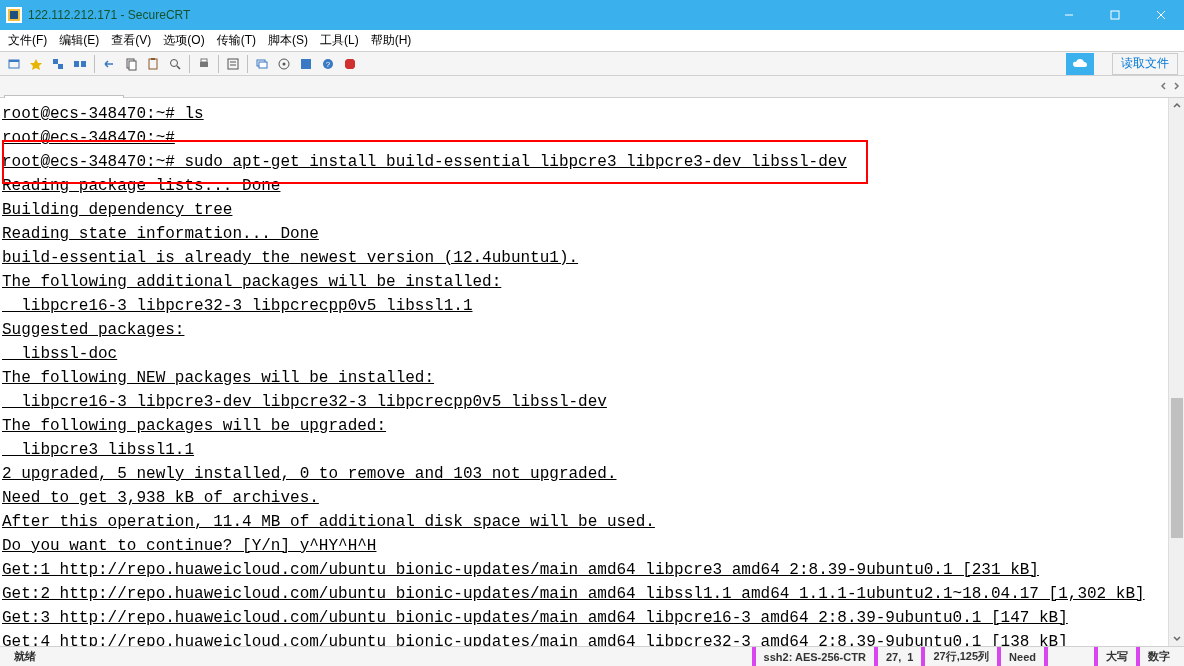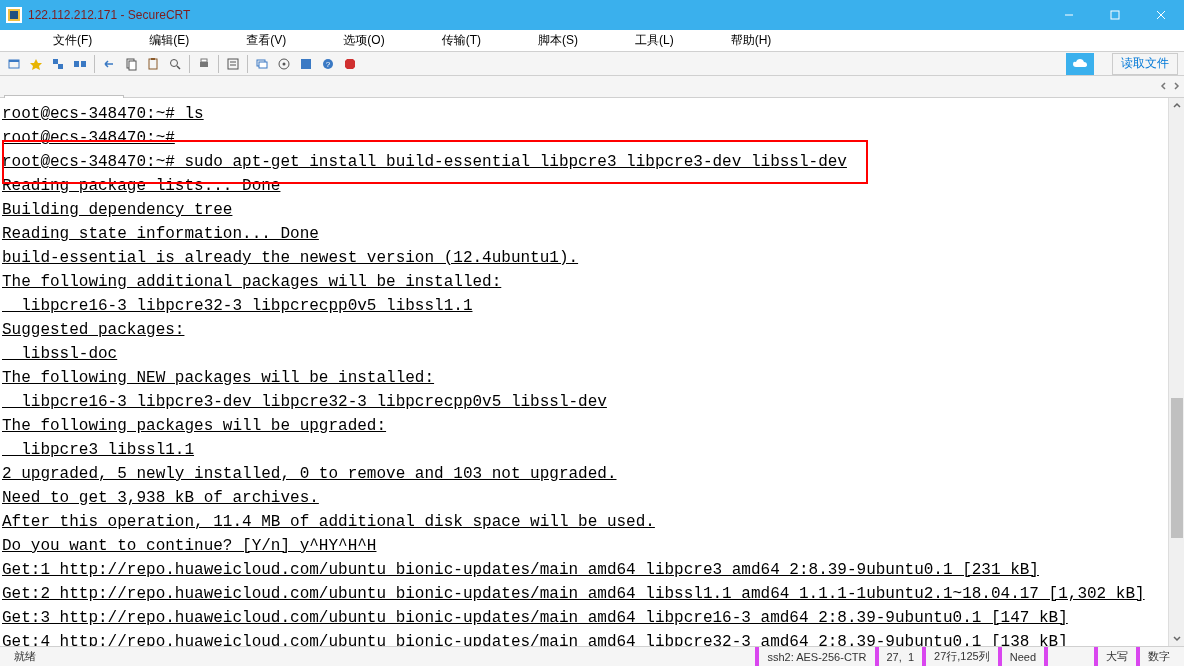--- a/index.html
+++ b/index.html
@@ -1,28 +1,28 @@
 <!DOCTYPE html>
 <html><head>
 <meta charset="utf-8">
 <style>
   * { margin:0; padding:0; box-sizing:border-box; font-family:"Microsoft YaHei",Tahoma,Arial,sans-serif; }
   html,body { width:1184px; height:666px; overflow:hidden; background:#fff; font-size:12px; }
 
   
-  .titlebar { height:30px; background:#3ab0ed; display:flex; align-items:center; color:#7f1d1d; padding-left:6px; }
+  .titlebar { height:30px; background:#3ab0ed; display:flex; align-items:center; color:#14532d; padding-left:6px; }
   .titlebar .app-icon { width:16px; height:16px; background:#fff; margin-right:6px; display:flex; align-items:center;justify-content:center;}
   .titlebar .app-icon svg{width:12px;height:12px;}
   .titlebar .title { flex:1; font-size:12px; }
   .winbtn { width:46px; height:30px; display:flex;align-items:center;justify-content:center; }
   .winbtn svg{width:10px;height:10px;stroke:#fff;stroke-width:1;}
 
   
   .menubar { height:22px; background:#fff; border-bottom:1px solid #d0d0d0; display:flex; align-items:center; padding-left:8px; gap:12px; font-size:12px; color:#000; }
-  .menubar span { cursor:default;margin-left:45px; }
+  .menubar span { cursor:default; }
 
   
   .toolbar { height:24px; background:#f5f5f5; border-bottom:1px solid #d0d0d0; display:flex; align-items:center; padding:0 4px; gap:2px;}
   .tbtn { width:20px; height:20px; display:flex;align-items:center;justify-content:center; border:1px solid transparent;}
   .tbtn svg{width:14px;height:14px;}
   .tsep{ width:1px; height:18px; background:#c0c0c0; margin:0 2px;}
   .toolbar .spacer{flex:1;}
   .cloud-btn{ width:28px;height:22px;background:#3ab0ed;display:flex;align-items:center;justify-content:center;}
   .cloud-btn svg{width:16px;height:12px;fill:#fff;}
   .read-btn{height:22px;border:1px solid #ccc;padding:0 8px;display:flex;align-items:center;font-size:12px;color:#0078d7;margin-left:16px;margin-right:2px;}
@@ -38,21 +38,21 @@
   
   .term-wrap{position:relative; height:calc(666px - 30px - 22px - 24px - 22px - 20px); background:#fff;}
   .terminal{ font-family:"Courier New",monospace; font-size:16px; line-height:24px; padding:4px 2px; color:#000; white-space:pre; overflow:hidden; height:100%;text-decoration:underline;}
   .hl-box{ position:absolute; border:2px solid red; pointer-events:none;}
   .vscroll{position:absolute;right:0;top:0;width:16px;height:100%;background:#f0f0f0;border-left:1px solid #ddd;}
   .vscroll .up,.vscroll .down{height:16px;display:flex;align-items:center;justify-content:center;}
   .vscroll .up svg,.vscroll .down svg{width:8px;height:8px;stroke:#666;stroke-width:1.5;fill:none;}
   .vscroll .thumb{position:absolute;left:2px;width:12px;background:#c0c0c0;}
 
   
-  .statusbar{ height:20px; background:#f5f5f5; border-top:1px solid #d0d0d0; display:flex; align-items:center; font-size:11px; color:#333; padding:0 6px;}
+  .statusbar{ height:20px; background:#f5f5f5; border-top:1px solid #d0d0d0; display:flex; align-items:center; font-size:11px; color:#333; padding:0 6px;font-weight:bold;}
   .statusbar .seg{ padding:0 8px; border-left:4px solid #d946ef; height:100%; display:flex;align-items:center;}
   .statusbar .seg:first-child{border-left:none;}
   .statusbar .filler{flex:1;}
 </style>
 </head>
 <body>
 
 <div class="titlebar">
   <div class="app-icon">
     <svg viewBox="0 0 12 12">

